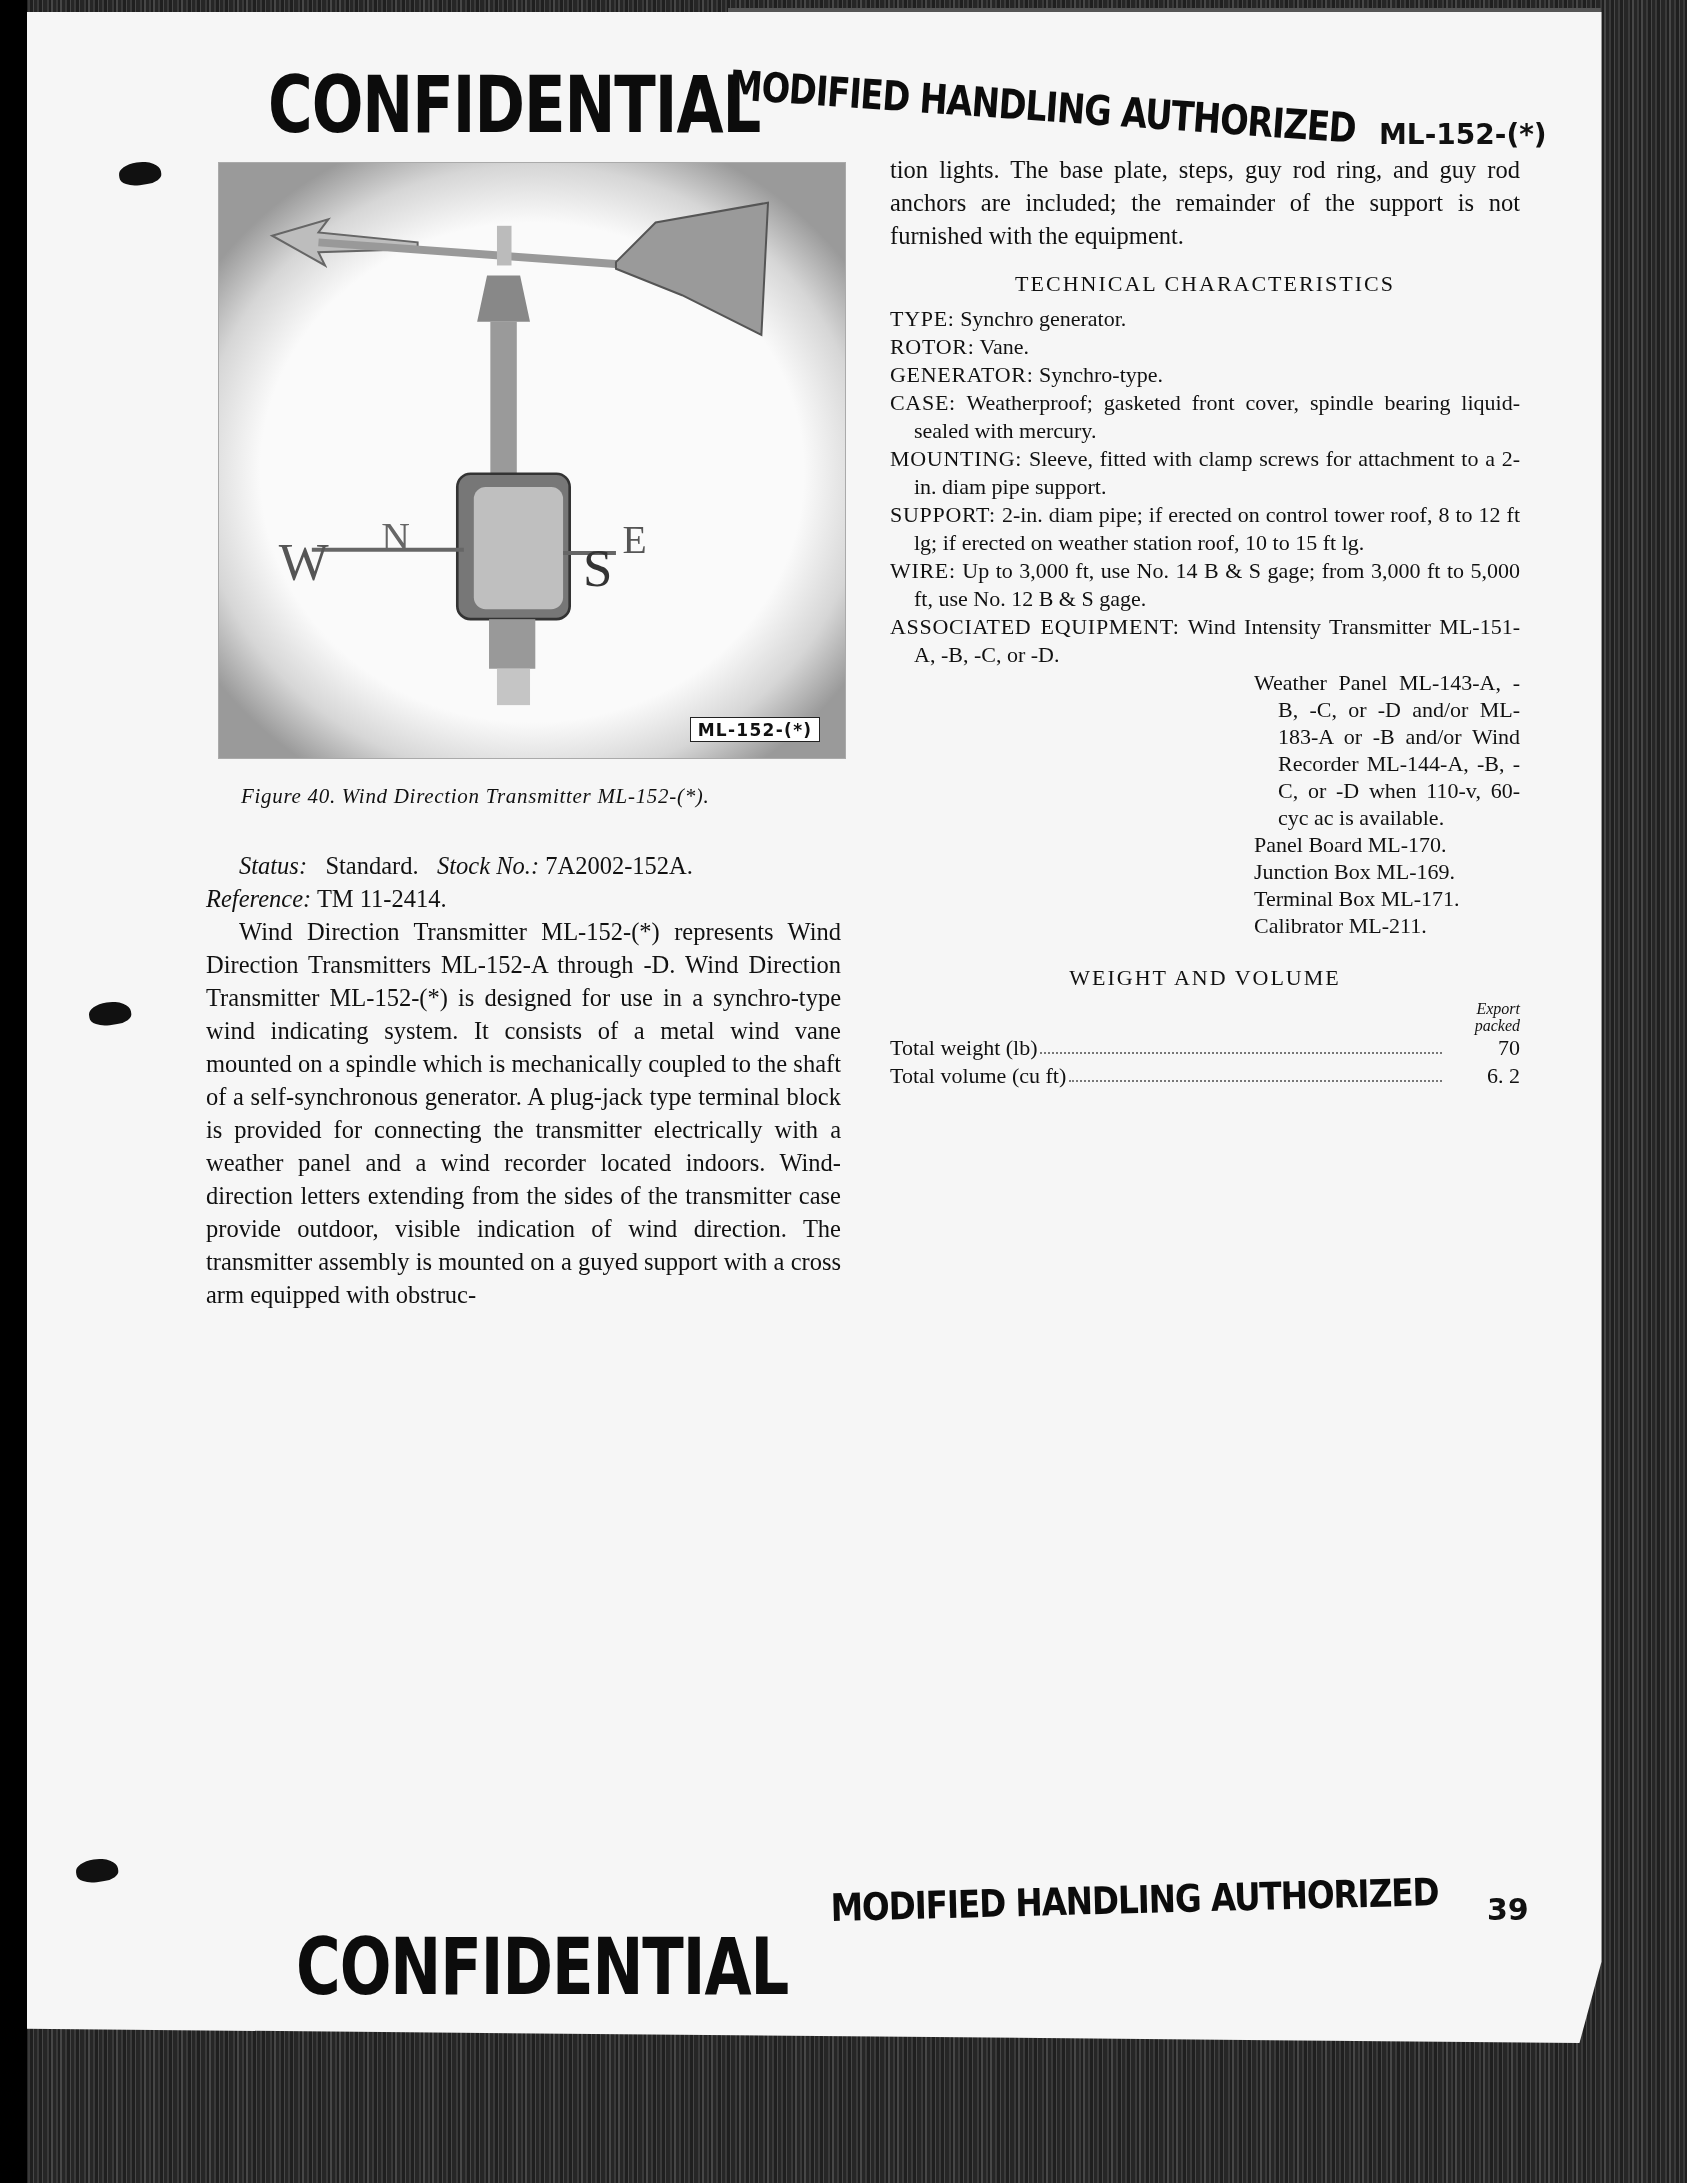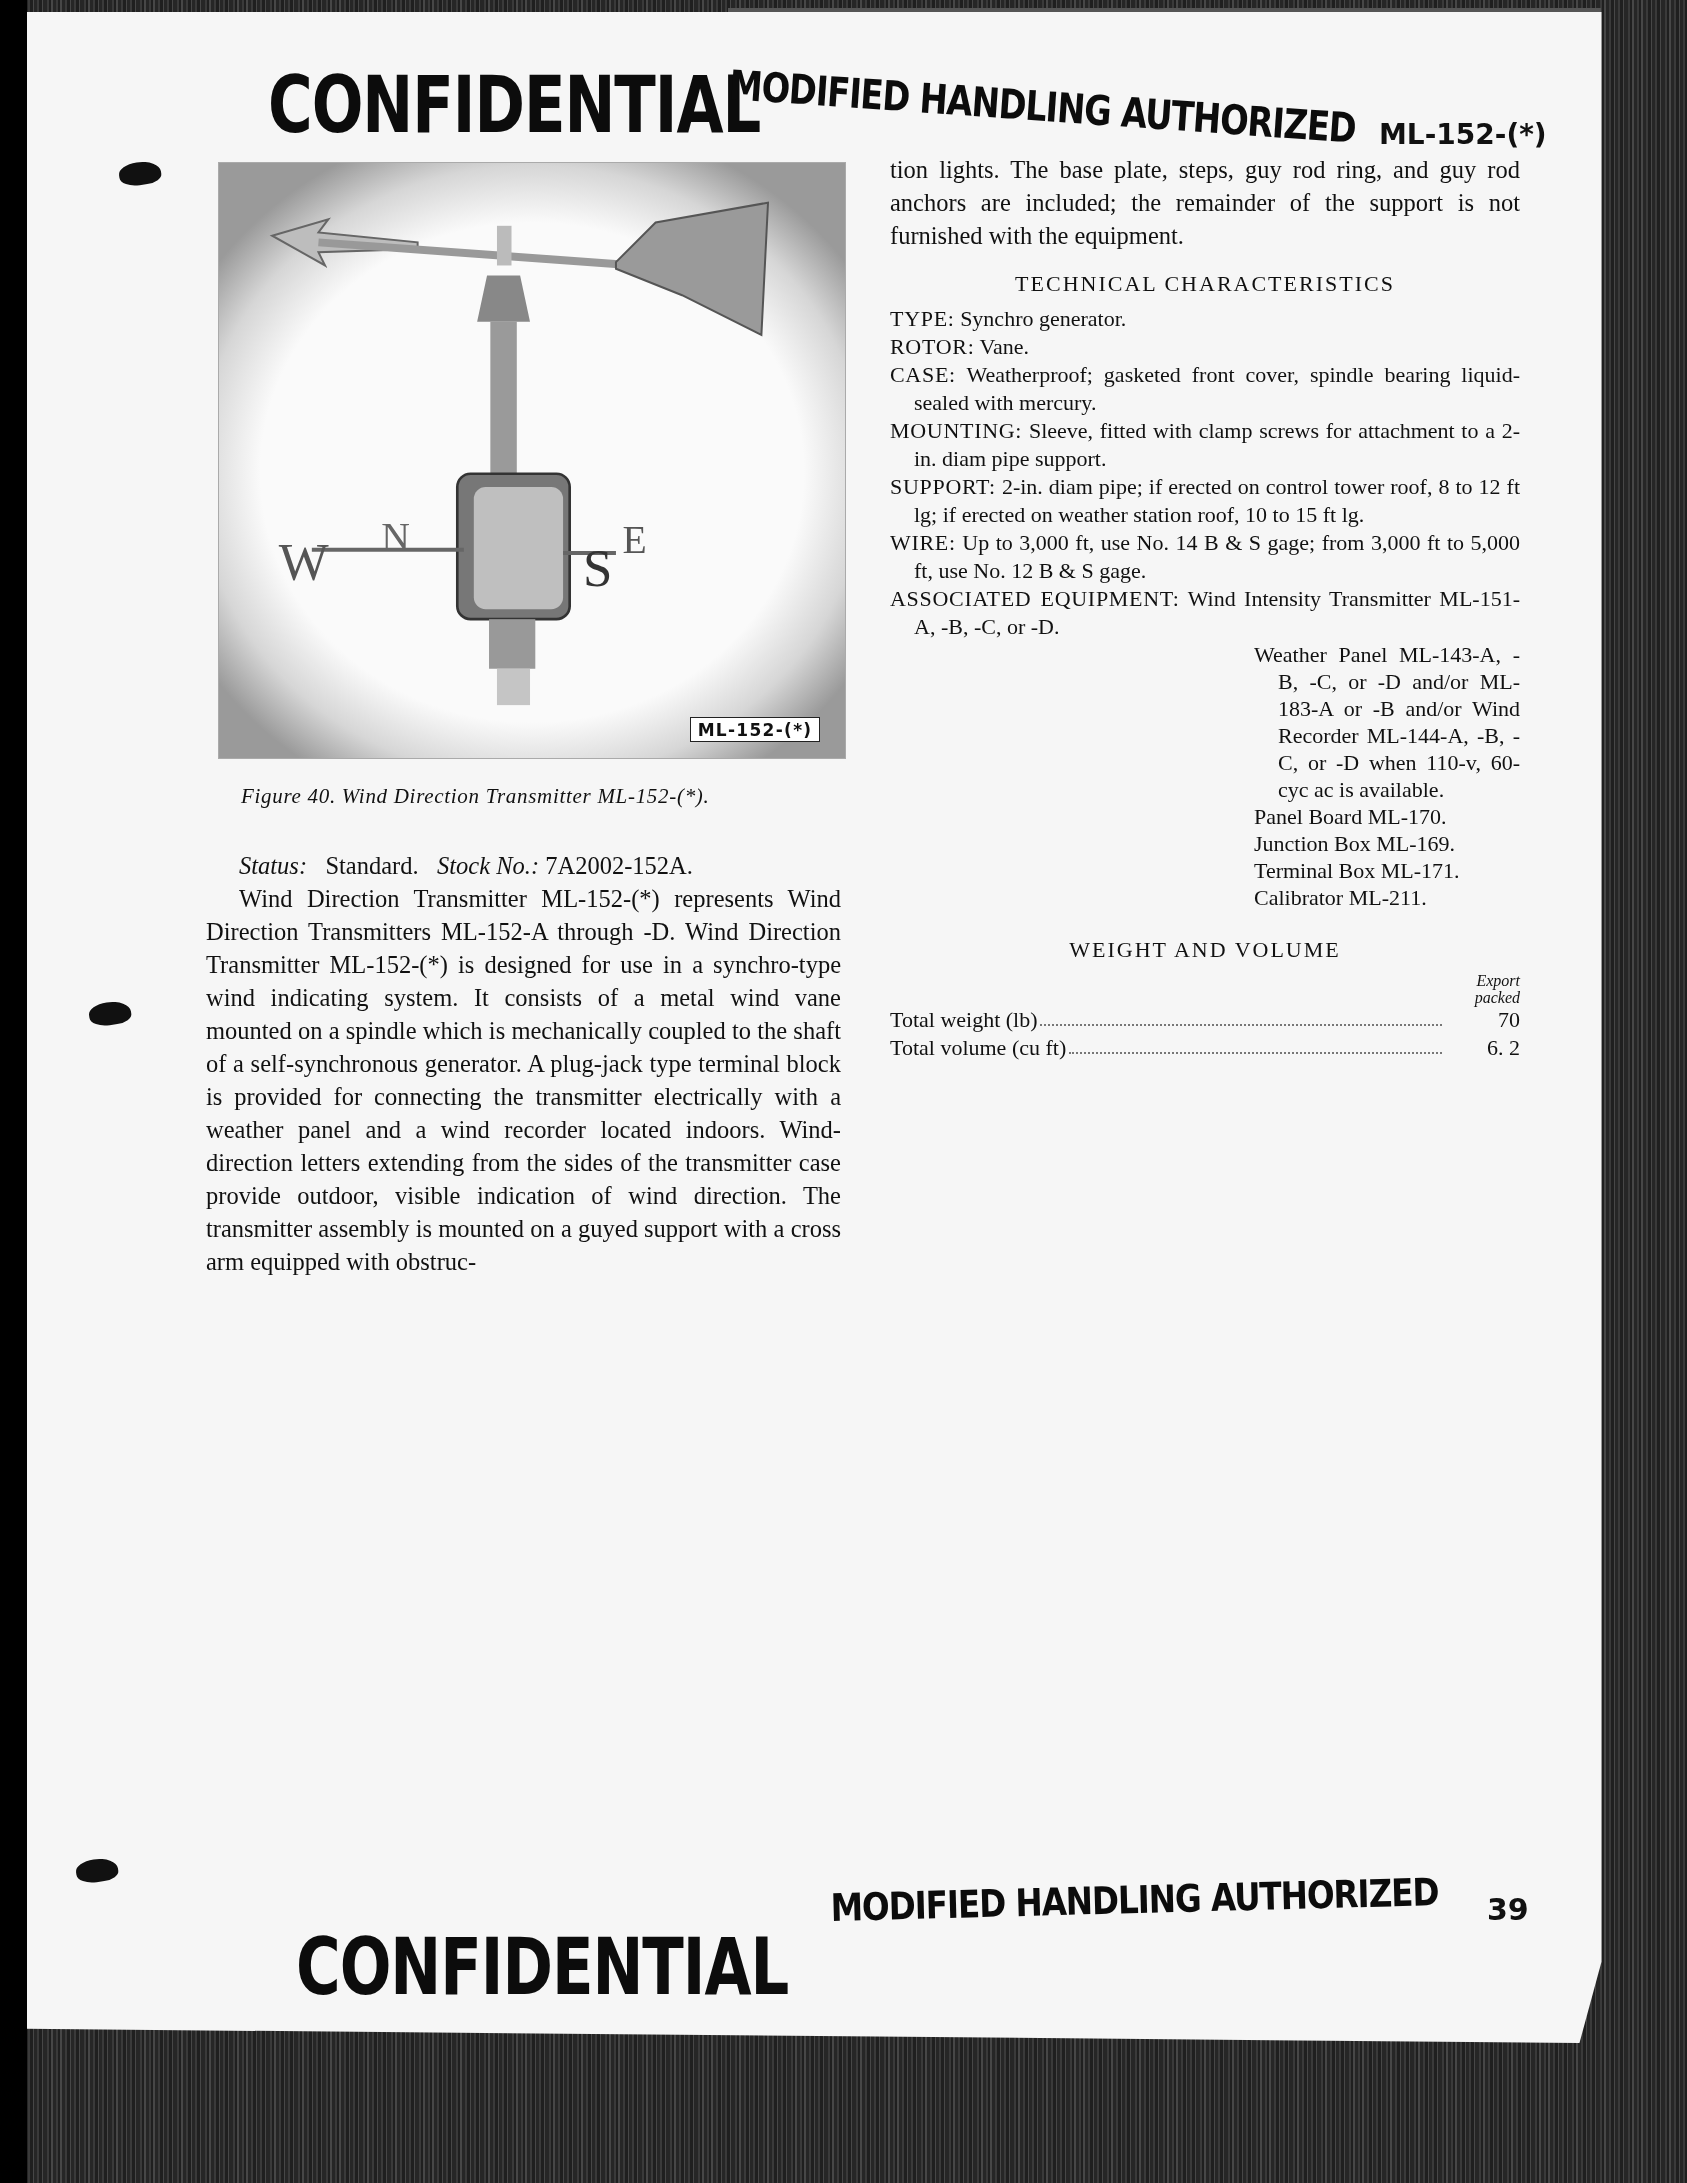--- a/index.html
+++ b/index.html
@@ -82,29 +82,34 @@
 </div>
 <div class="caption">Figure 40.   Wind Direction Transmitter ML-152-(*).</div>
 
 <div class="col left-col">
   <p class="indent">
     <i>Status:</i>&nbsp;&nbsp;
     <span>Standard.</span>&nbsp;&nbsp;
     <i>Stock No.:</i>
     <span>7A2002-152A.</span>
   </p>
+  <p>
+    <i>Reference:</i>
+    <span>TM 11-2414.</span>
+  </p>
   <p class="indent">Wind Direction Transmitter ML-152-(*) represents Wind Direction Transmitters ML-152-A through -D. Wind Direction Transmitter ML-152-(*) is designed for use in a synchro-type wind indicating system. It consists of a metal wind vane mounted on a spindle which is mechanically coupled to the shaft of a self-synchronous generator. A plug-jack type terminal block is provided for connecting the transmitter electrically with a weather panel and a wind recorder located indoors. Wind-direction letters extending from the sides of the transmitter case provide outdoor, visible indication of wind direction. The transmitter assembly is mounted on a guyed support with a cross arm equipped with obstruc-</p>
 </div>
 
 <div class="col right-col">
   <p>tion lights. The base plate, steps, guy rod ring, and guy rod anchors are included; the remainder of the support is not furnished with the equipment.</p>
   <div class="section-head">TECHNICAL CHARACTERISTICS</div>
   <div id="specs">
       <div class="spec"><span class="k">TYPE:</span> <span>Synchro generator.</span></div>
       <div class="spec"><span class="k">ROTOR:</span> <span>Vane.</span></div>
+      <div class="spec"><span class="k">GENERATOR:</span> <span>Synchro-type.</span></div>
       <div class="spec"><span class="k">CASE:</span> <span>Weatherproof; gasketed front cover, spindle bearing liquid-sealed with mercury.</span></div>
       <div class="spec"><span class="k">MOUNTING:</span> <span>Sleeve, fitted with clamp screws for attachment to a 2-in. diam pipe support.</span></div>
       <div class="spec"><span class="k">SUPPORT:</span> <span>2-in. diam pipe; if erected on control tower roof, 8 to 12 ft lg; if erected on weather station roof, 10 to 15 ft lg.</span></div>
       <div class="spec"><span class="k">WIRE:</span> <span>Up to 3,000 ft, use No. 14 B &amp; S gage; from 3,000 ft to 5,000 ft, use No. 12 B &amp; S gage.</span></div>
     </div>
   <div class="assoc">
     <div class="spec">
       <span class="k">ASSOCIATED EQUIPMENT:</span>
       <span>Wind Intensity Transmitter ML-151-A, -B, -C, or -D.</span>
     </div>

